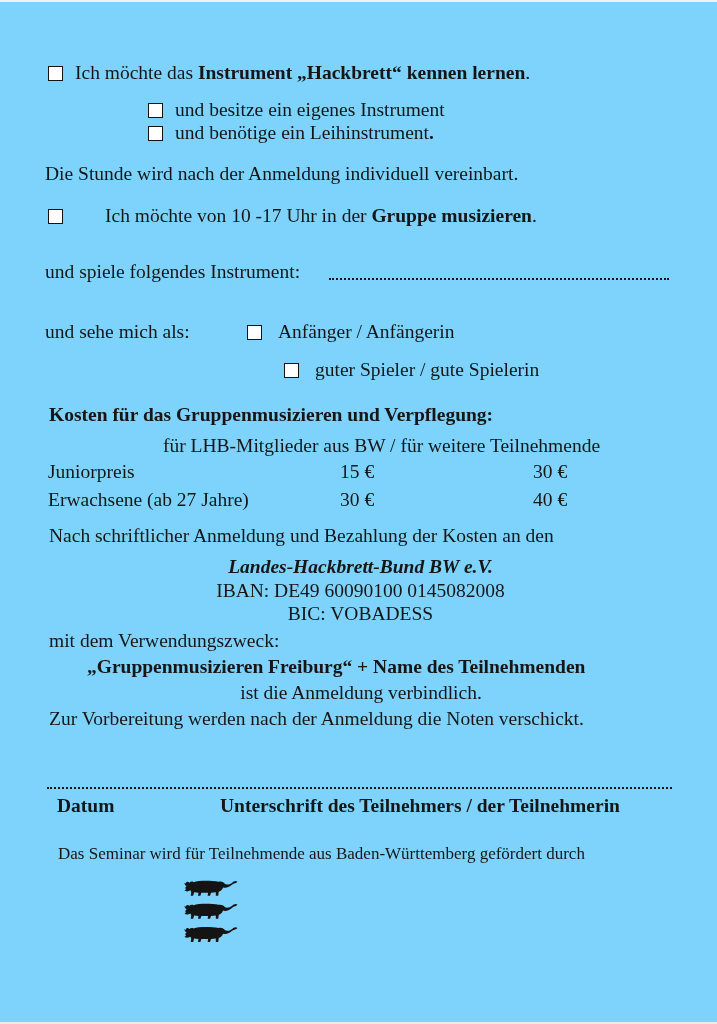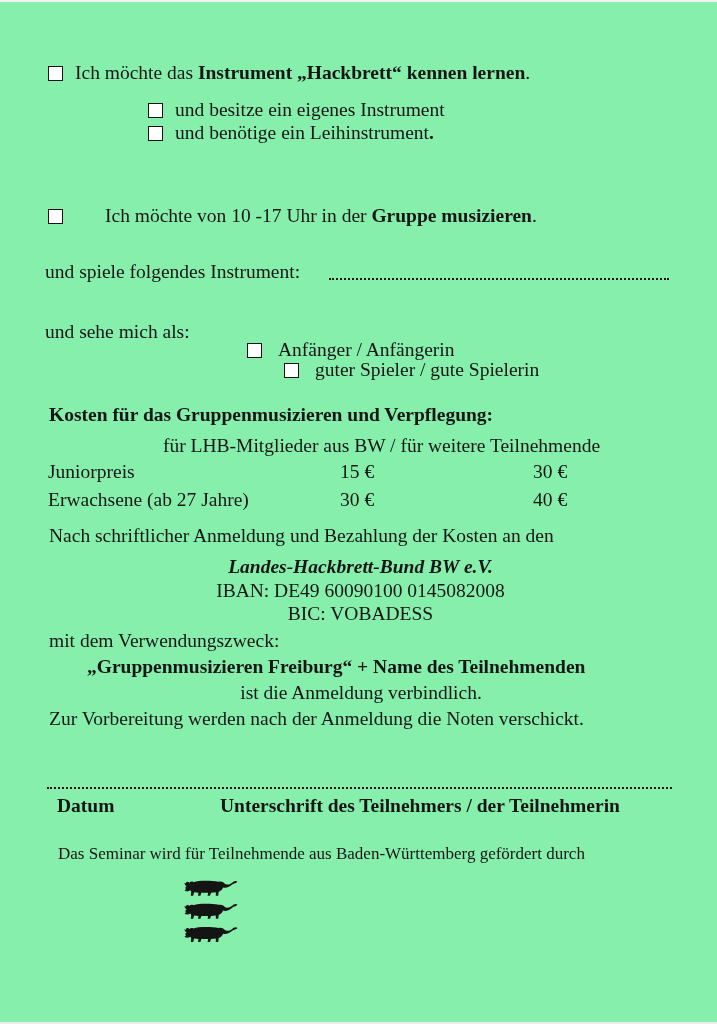--- a/index.html
+++ b/index.html
@@ -1,21 +1,21 @@
 <!DOCTYPE html>
 <html><head>
 <meta charset="utf-8">
 <style>
   * { margin:0; padding:0; box-sizing:border-box; }
   html,body { background:#ffffff; }
   .page {
     position:relative;
     width:717px; height:1024px;
     margin:0 auto;
-    background:#86efac;
+    background:#7dd3fc;
     font-family:"Liberation Serif","DejaVu Serif",serif;
     font-size:19.5px;
     color:#161616;
     overflow:hidden;
     border-top:2px solid #f2f2f2;
     border-bottom:2px solid #ececec;
   }
   .abs { position:absolute; }
   .cbrow { display:flex; align-items:flex-start; }
   .cb {
@@ -72,34 +72,35 @@
   <div class="abs cbrow" style="top:97px; left:148px; right:44px;">
     <span class="cb gap12"></span>
     <span>und besitze ein eigenes Instrument</span>
   </div>
 
   <div class="abs cbrow" style="top:120px; left:148px; right:44px;">
     <span class="cb gap12"></span>
     <span><span>und benötige ein Leihinstrument</span><b>.</b></span>
   </div>
 
+  <div class="abs" style="top:161px; left:45px; right:44px;">Die Stunde wird nach der Anmeldung individuell vereinbart.</div>
 
   <div class="abs cbrow" style="top:203px; left:48px; right:44px;gap:30px;">
     <span class="cb gap12"></span>
     <span><span>Ich möchte von 10 -17 Uhr in der </span><b>Gruppe musizieren</b><span>.</span></span>
   </div>
 
   <div class="abs" style="top:259px; left:45px; right:48px; display:flex; align-items:flex-end;gap:23px;">
     <span>und spiele folgendes Instrument:</span>
     <span class="dotfill"></span>
   </div>
 
   <div class="abs" style="top:319px; left:45px; right:44px;">
     <span style="position:absolute; left:0; top:0;">und sehe mich als:</span>
-    <span class="cbrow" style="position:absolute; left:202px; top:0;margin-top:18px;">
+    <span class="cbrow" style="position:absolute; left:202px; top:0;">
       <span class="cb gap16"></span>
       <span>Anfänger / Anfängerin</span>
     </span>
   </div>
 
   <div class="abs" style="top:357px; left:45px; right:44px;">
     <span class="cbrow" style="position:absolute; left:202px; top:0;padding-left:37px;">
       <span class="cb gap16"></span>
       <span>guter Spieler / gute Spielerin</span>
     </span>

